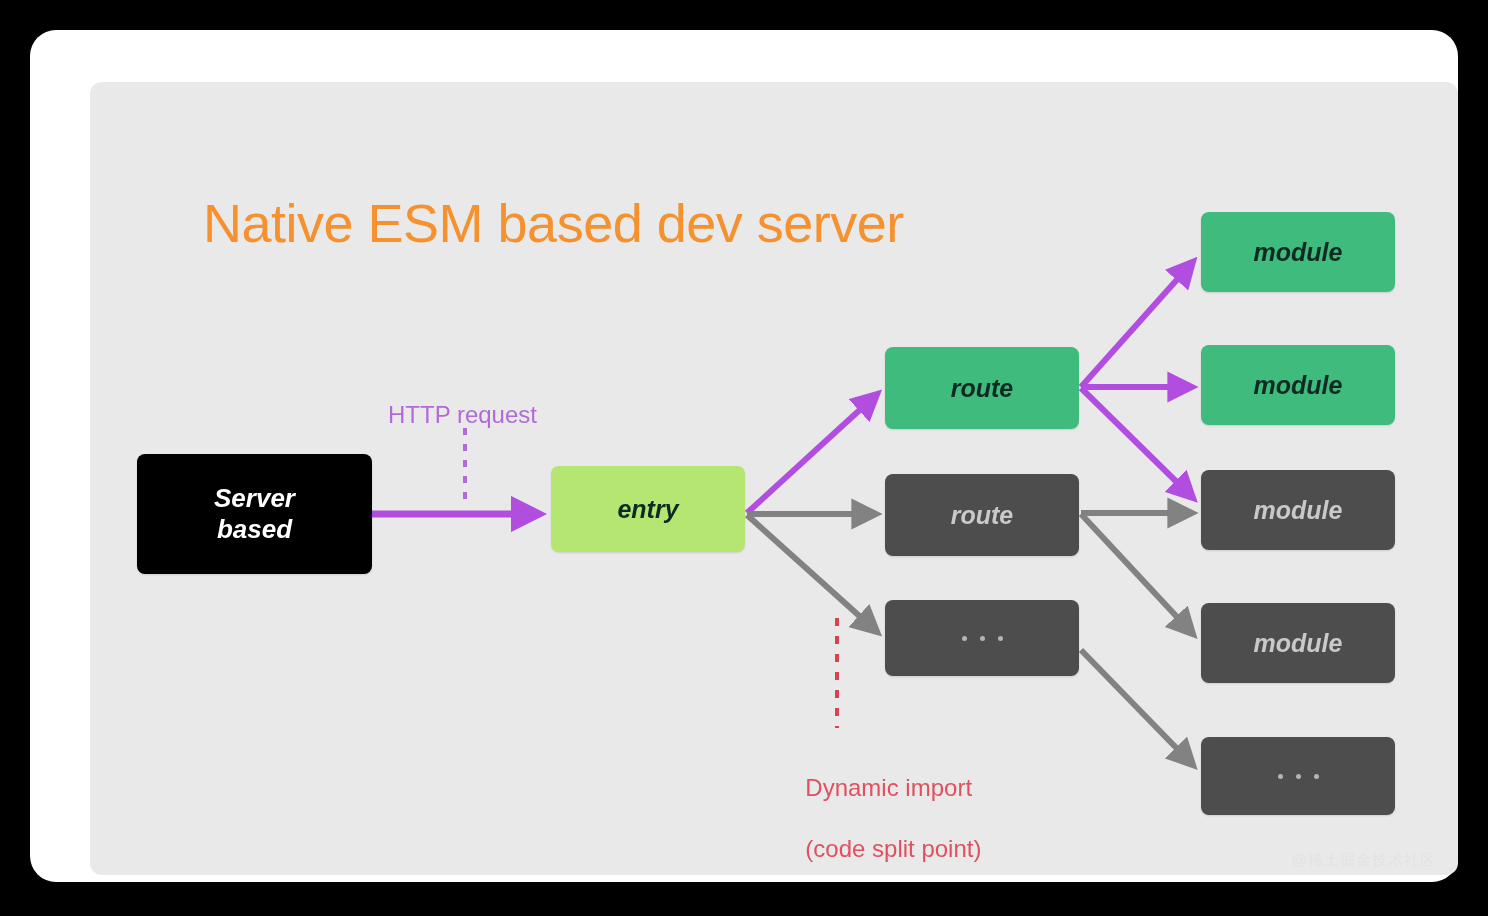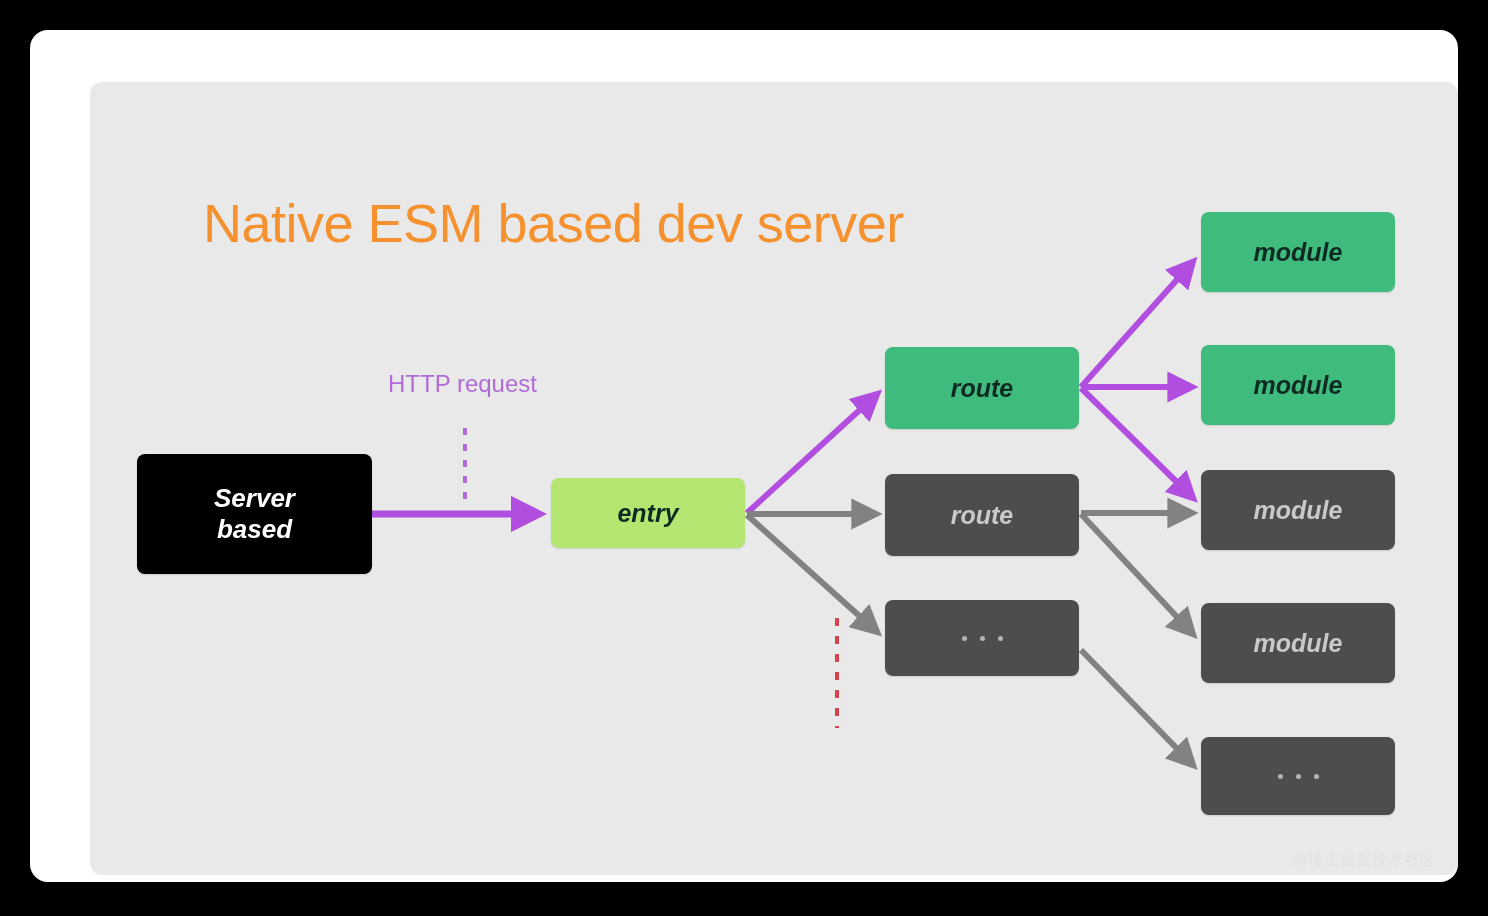--- a/index.html
+++ b/index.html
@@ -5,21 +5,21 @@
 <style>
   html,body{margin:0;padding:0;}
   body{
     width:1488px;height:916px;background:#000;overflow:hidden;
     font-family:"Liberation Sans","DejaVu Sans",sans-serif;
   }
   #root{position:relative;width:1488px;height:916px;}
 
   .card{
     position:absolute;left:30px;top:30px;width:1428px;height:852px;
-    background:#ffffff;border-radius:18px;
+    background:#ffffff;border-radius:26px;
   }
   .panel{
     position:absolute;left:60px;top:52px;width:1368px;height:793px;
     background:#e9e9e9;border-radius:12px;overflow:hidden;
   }
 
   .title{
     position:absolute;left:113px;top:110px;
     font-size:54px;letter-spacing:-0.5px;
     color:#f5912e;white-space:nowrap;
@@ -98,21 +98,21 @@
           <line x1="807" y1="588" x2="807" y2="698" stroke="#d9434f" stroke-width="4" stroke-dasharray="8 10"></line>
         </g>
       </svg>
 
       <div class="node n-teal" style="left:47px;top:372px;width:235px;height:120px;">
         <span>
           <span>Server</span><br><span>based</span>
         </span>
       </div>
 
-      <div class="node n-lime" style="left:461px;top:396px;width:194px;height:70px;">entry</div>
+      <div class="node n-lime" style="left:461px;top:384px;width:194px;height:86px;">entry</div>
 
       <div class="node n-green" style="left:795px;top:265px;width:194px;height:82px;">route</div>
 
       <div class="node n-gray" style="left:795px;top:392px;width:194px;height:82px;">route</div>
 
       <div class="node n-gray" style="left:795px;top:518px;width:194px;height:76px;">
         <span class="dots">
             <i></i>
             <i></i>
             <i></i>
@@ -128,21 +128,25 @@
       <div class="node n-gray" style="left:1111px;top:521px;width:194px;height:80px;">module</div>
 
       <div class="node n-gray" style="left:1111px;top:655px;width:194px;height:78px;">
         <span class="dots">
             <i></i>
             <i></i>
             <i></i>
           </span>
       </div>
 
-      <div class="anno anno-purple" style="left:298px;top:287px;">HTTP request</div>
+      <div class="anno anno-purple" style="left:298px;top:318px;">HTTP request</div>
 
+      <div class="anno anno-red" style="left:662px;top:660px;">
+        <span>Dynamic import</span><br>
+        <span>(code split point)</span>
+      </div>
 
     </div>
 
     <div class="wm">@稀土掘金技术社区</div>
   </div>
 
 </div>
 
 </body></html>

